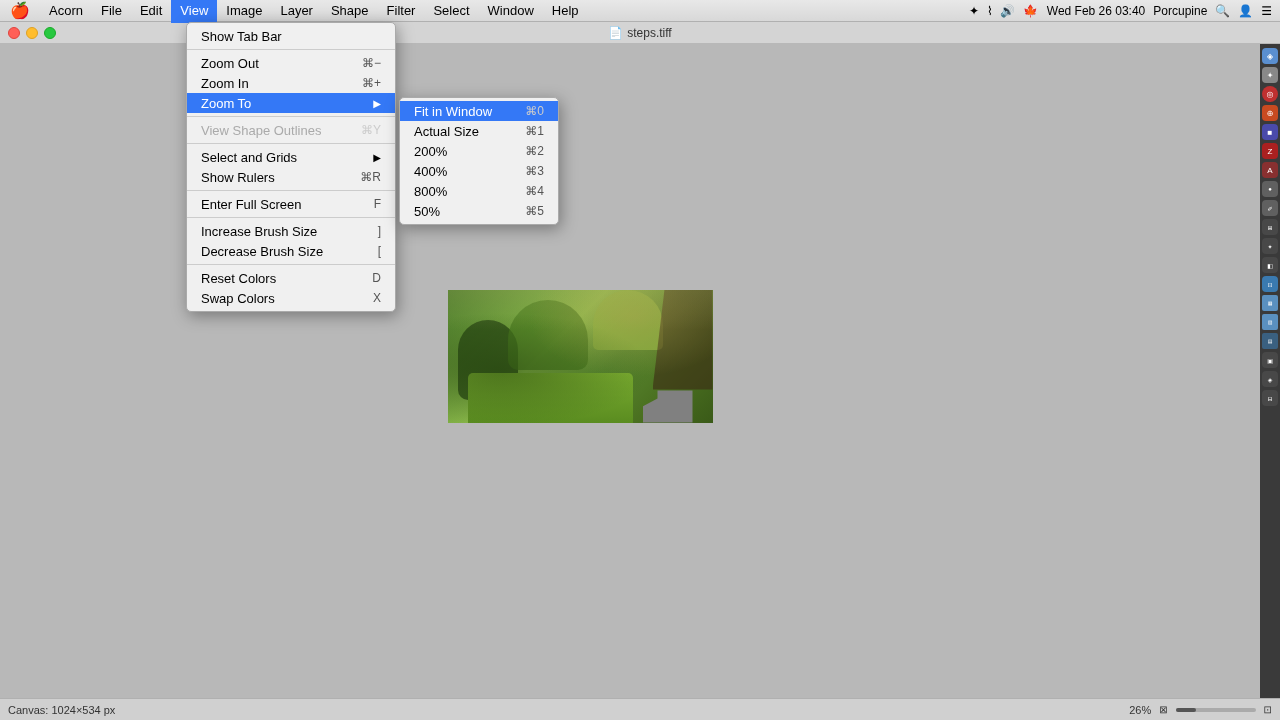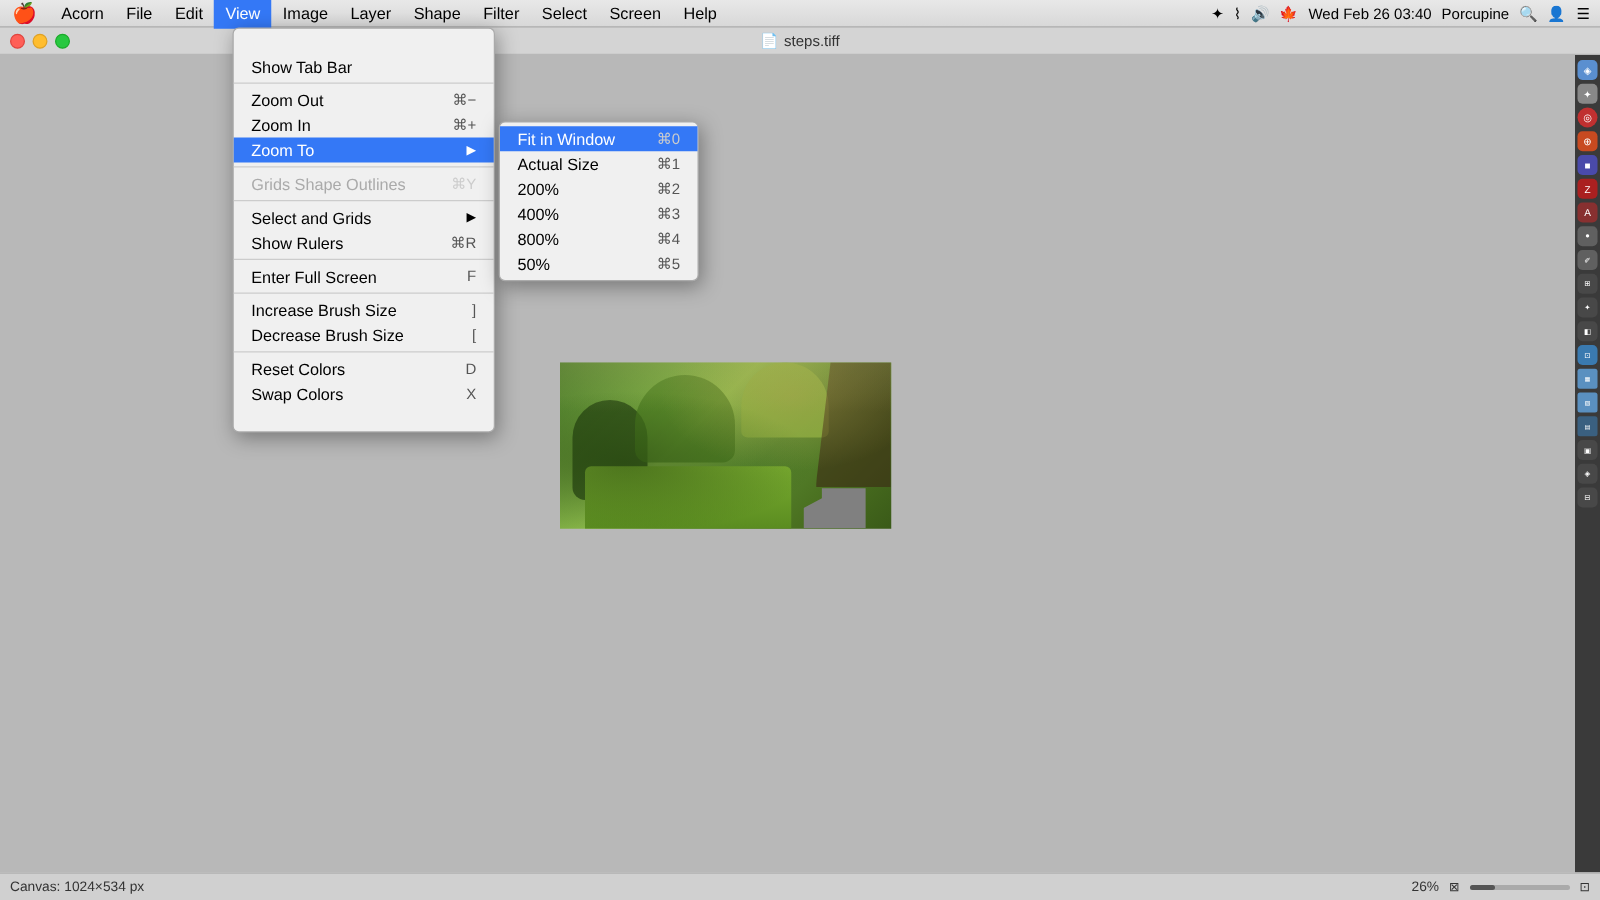--- a/index.html
+++ b/index.html
@@ -248,21 +248,21 @@
     #view-menu {
       position: absolute;
       top: 22px;
       left: 186px;
       width: 210px;
       background: #f0f0f0;
       border: 1px solid #aaa;
       border-radius: 5px;
       box-shadow: 2px 4px 16px rgba(0,0,0,0.35);
       z-index: 200;
-      padding: 20px 0;
+      padding: 3px 0;
     }
     .menu-item {
       display: flex;
       align-items: center;
       justify-content: space-between;
       padding: 2px 14px;
       height: 20px;
       cursor: default;
       font-size: 13px;
       color: #000;
@@ -334,21 +334,21 @@
   </div>
   <div class="menubar-item">Acorn</div>
   <div class="menubar-item">File</div>
   <div class="menubar-item">Edit</div>
   <div class="menubar-item active">View</div>
   <div class="menubar-item">Image</div>
   <div class="menubar-item">Layer</div>
   <div class="menubar-item">Shape</div>
   <div class="menubar-item">Filter</div>
   <div class="menubar-item">Select</div>
-  <div class="menubar-item">Screen</div>
+  <div class="menubar-item">Window</div>
   <div class="menubar-item">Help</div>
   <div class="menubar-right">
     <span>✦</span>
     <span>⌇</span>
     <span>🔊</span>
     <span>🍁</span>
     <span>Wed Feb 26  03:40</span>
     <span>Porcupine</span>
     <span>🔍</span>
     <span>👤</span>
@@ -434,21 +434,21 @@
     <span class="shortcut">⌘+</span>
   </div>
 
   <div class="menu-item highlighted">
     <span>Zoom To</span>
     <span class="arrow">▶</span>
   </div>
   <div class="menu-separator"></div>
 
   <div class="menu-item disabled">
-    <span>Grids Shape Outlines</span>
+    <span>View Shape Outlines</span>
     <span class="shortcut" style="color:#ccc;">⌘Y</span>
   </div>
   <div class="menu-separator"></div>
 
   <div class="menu-item">
     <span>Select and Grids</span>
     <span class="arrow">▶</span>
   </div>
 
   <div class="menu-item">

